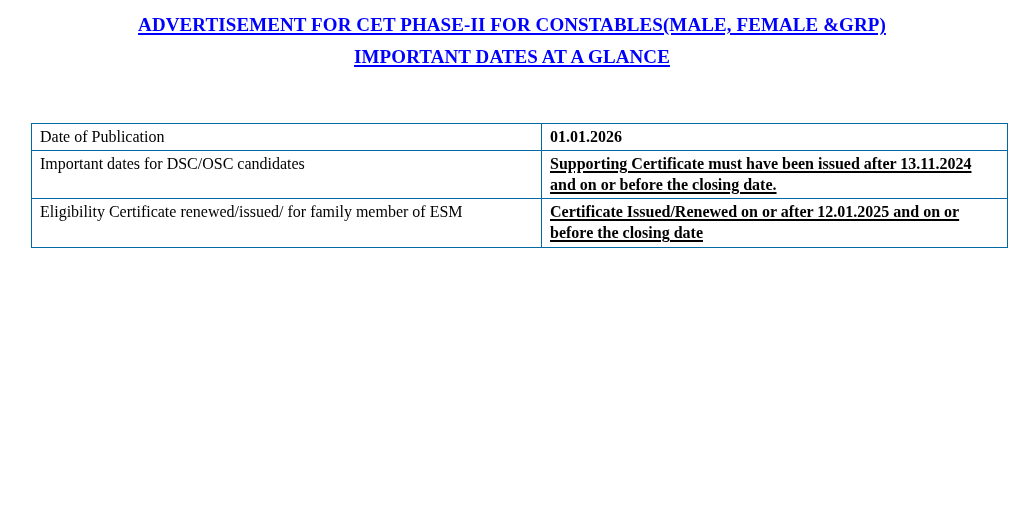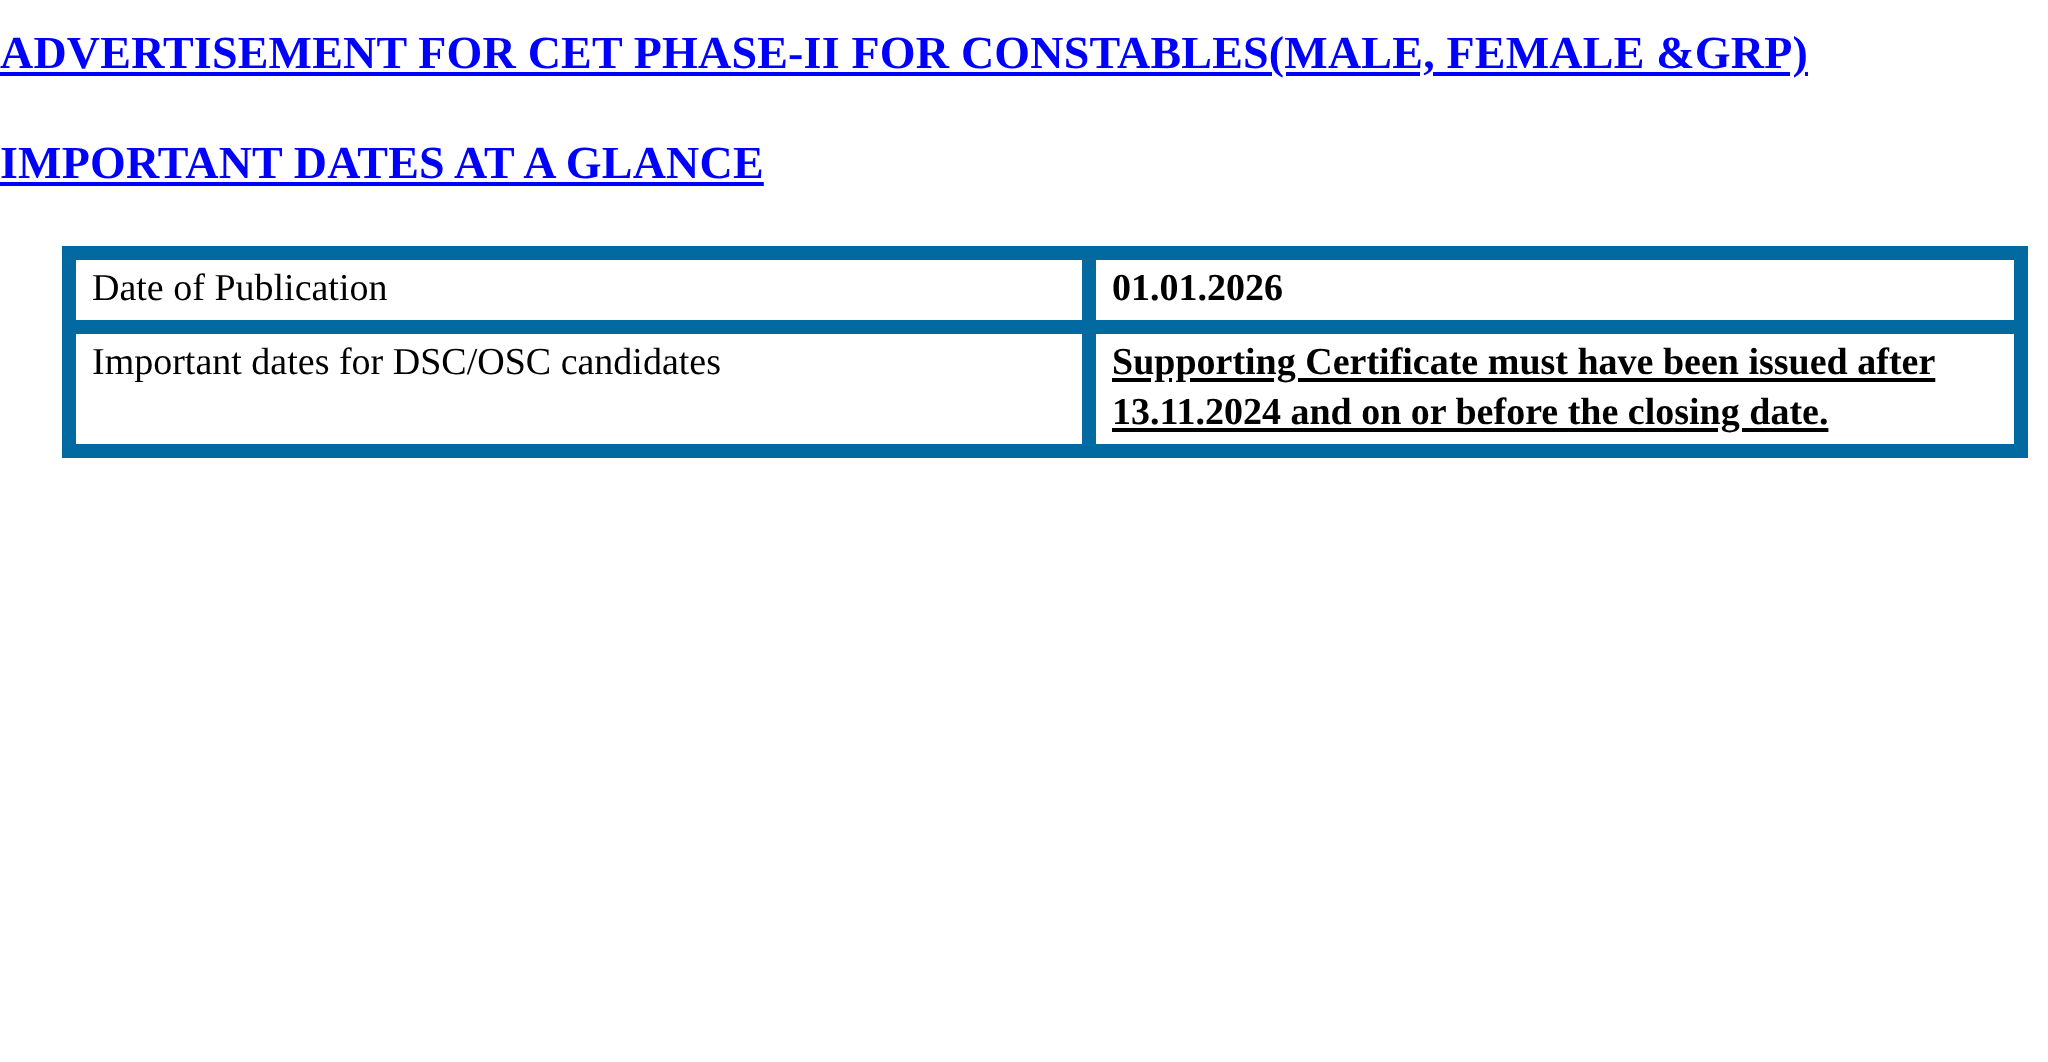--- a/index.html
+++ b/index.html
@@ -14,54 +14,54 @@
     font-family: "Liberation Serif", "DejaVu Serif", serif;
     color: #000000;
   }
   .page {
     position: relative;
     width: 1024px;
     height: 531px;
     background: #ffffff;
   }
   .heading {
-    text-align: left;
+    text-align: center;
     color: #0000ff;
     font-weight: bold;
-    font-size: 23px;
+    font-size: 19px;
     letter-spacing: 0.1px;
     white-space: nowrap;
   }
   .heading span {
     text-decoration: underline;
     text-underline-offset: 2px;
     text-decoration-thickness: 2px;
   }
   #title-main {
     margin-top: 14px;
   }
   #title-sub {
-    margin-top: 29px;
+    margin-top: 10px;
   }
   table.dates {
     position: absolute;
     left: 31px;
     top: 109px;
     width: 976px;
     border-collapse: collapse;
     table-layout: fixed;
     background: #ffffff;
   }
   table.dates col.c1 { width: 510px; }
   table.dates col.c2 { width: 466px; }
   table.dates td {
-    border: 7px solid #0369a1;
+    border: 1px solid #0369a1;
     padding: 2px 8px 3px 8px;
     vertical-align: top;
-    font-size: 19px;
+    font-size: 16px;
     line-height: 1.32;
   }
   td.label {
     font-weight: normal;
   }
   td.label.justify {
     text-align: justify;
     text-align-last: left;
   }
   td.value {
@@ -99,18 +99,22 @@
 
 
 
 
 
       <tr>
         <td class="label">Important dates for DSC/OSC candidates</td>
         <td class="value bold underline">Supporting Certificate must have been issued after 13.11.2024 and on or before the closing date.</td>
       </tr>
 
+      <tr>
+        <td class="label justify">Eligibility Certificate renewed/issued/ for family member of ESM</td>
+        <td class="value bold underline">Certificate Issued/Renewed on or after 12.01.2025 and on or before the closing date</td>
+      </tr>
 
 
     </tbody>
   </table>
 
 </div>
 
 </body></html>

